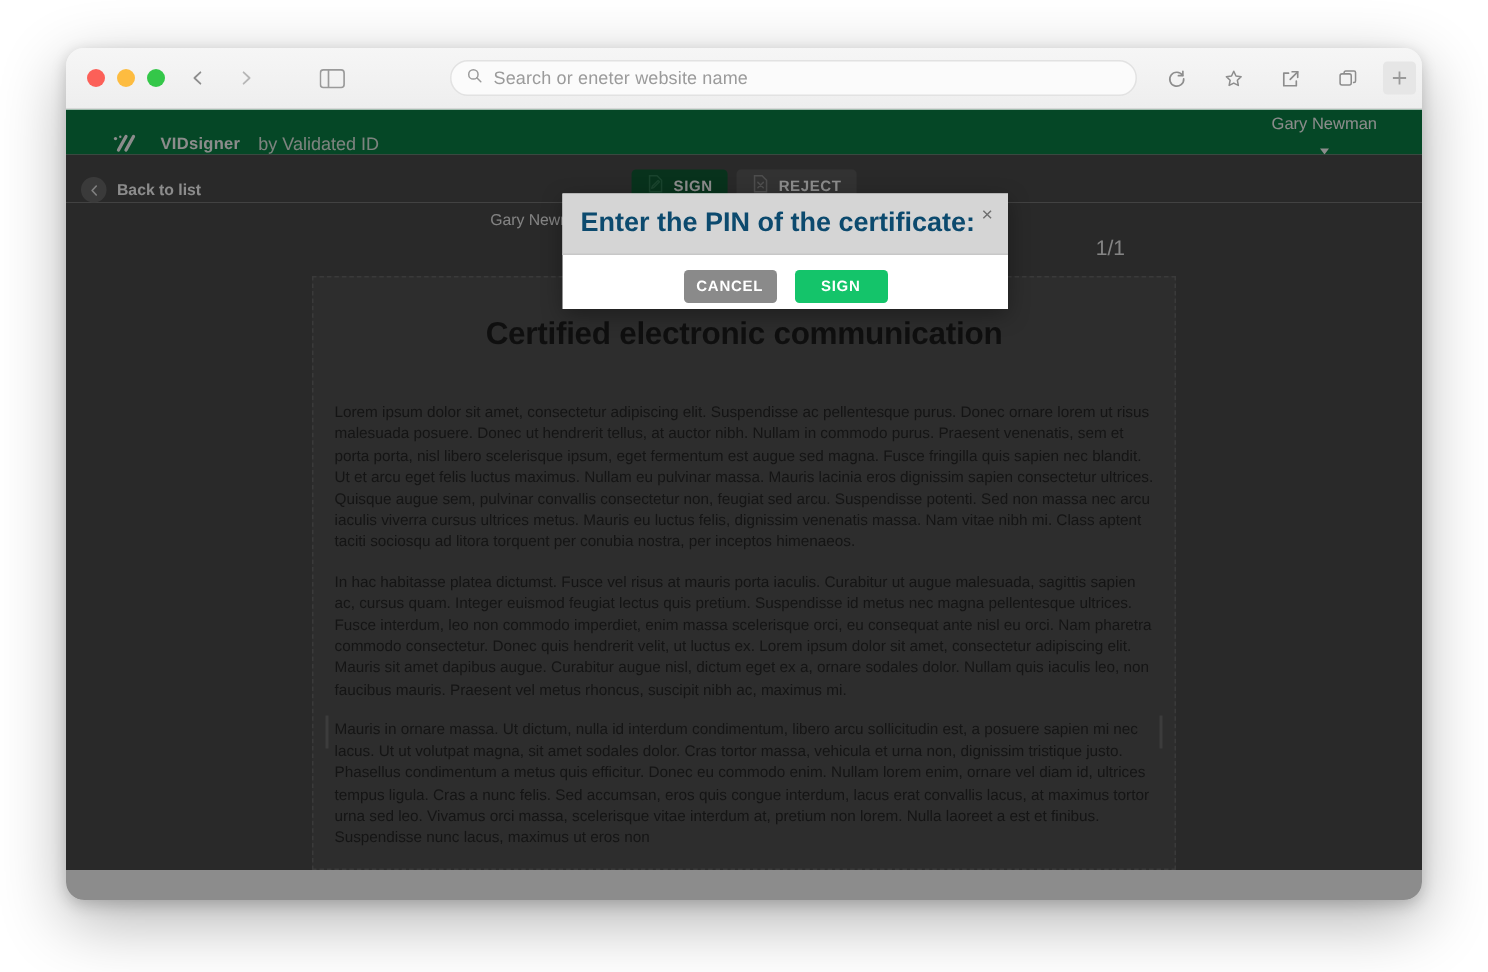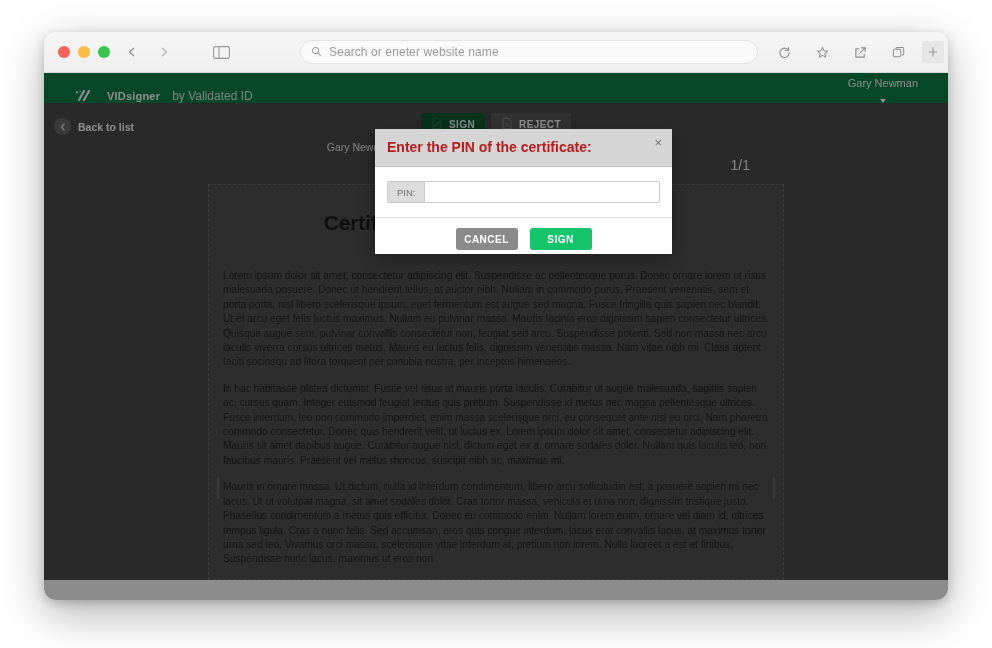--- a/index.html
+++ b/index.html
@@ -326,23 +326,23 @@
     box-shadow: 0 4px 14px rgba(0,0,0,0.35);
     z-index: 20;
   }
   #modal-header {
     position: relative;
     background: #d5d5d5;
     padding: 9px 12px 10px 12px;
     border-bottom: 1px solid #c7c7c7;
   }
   #modal-title {
-    font-size: 14px;
-    font-weight: bold;
-    color: #b91c1c;
+    font-size: 18px;
+    font-weight: bold;
+    color: #0c4a6e;
   }
   #modal-close {
     position: absolute;
     right: 10px;
     top: 7px;
     font-size: 13px;
     color: #6f6f6f;
     line-height: 1;
   }
   #modal-body {
@@ -565,26 +565,20 @@
       </div>
     </div>
 
     <div id="overlay"></div>
 
     <div id="pin-modal">
       <div id="modal-header">
         <span id="modal-title">Enter the PIN of the certificate:</span>
         <span id="modal-close">×</span>
       </div>
-      <div id="modal-body">
-        <div class="input-group">
-          <span class="input-addon">PIN:</span>
-          <input class="pin-input" type="password" value="" placeholder="" style="">
-        </div>
-      </div>
       <div id="modal-footer">
         <button class="modal-btn btn-cancel">CANCEL</button>
         <button class="modal-btn btn-sign">SIGN</button>
       </div>
     </div>
 
   </div>
 </div>
 
 </body></html>

